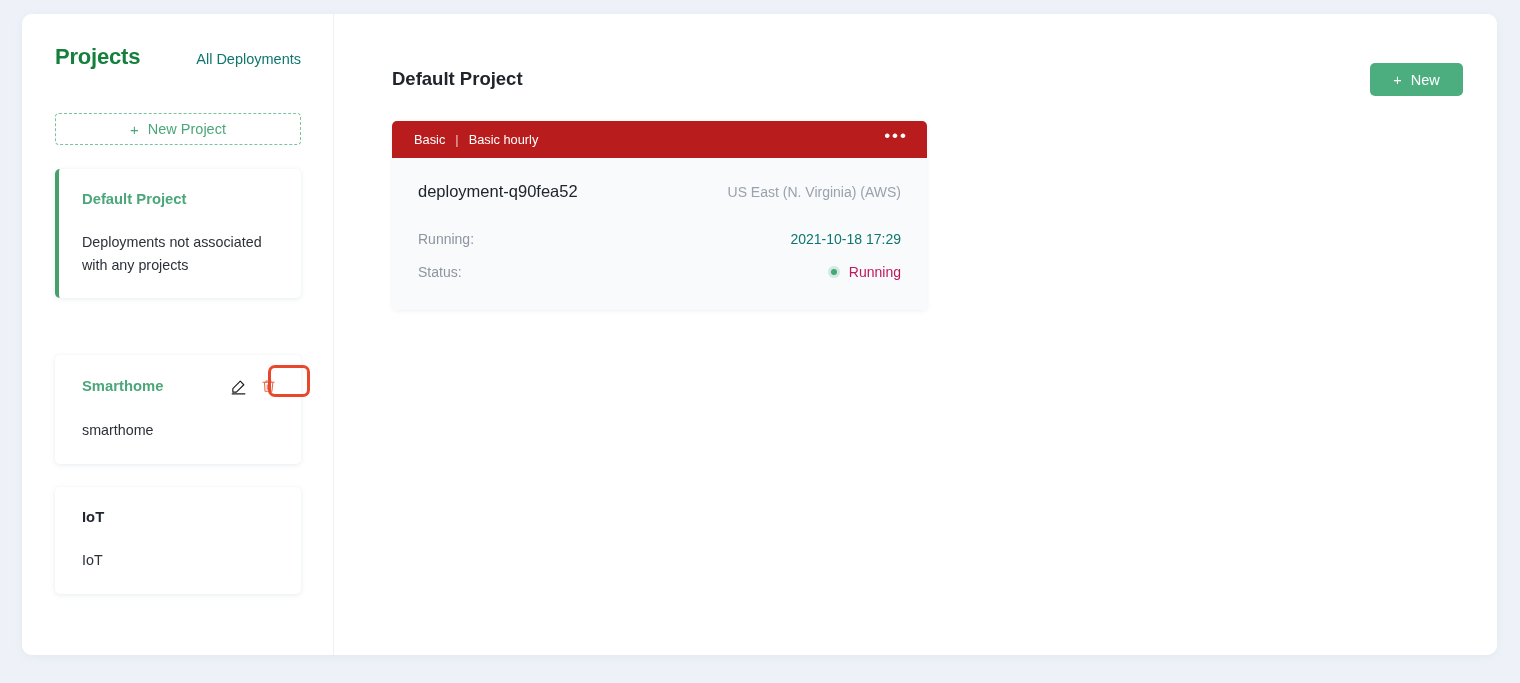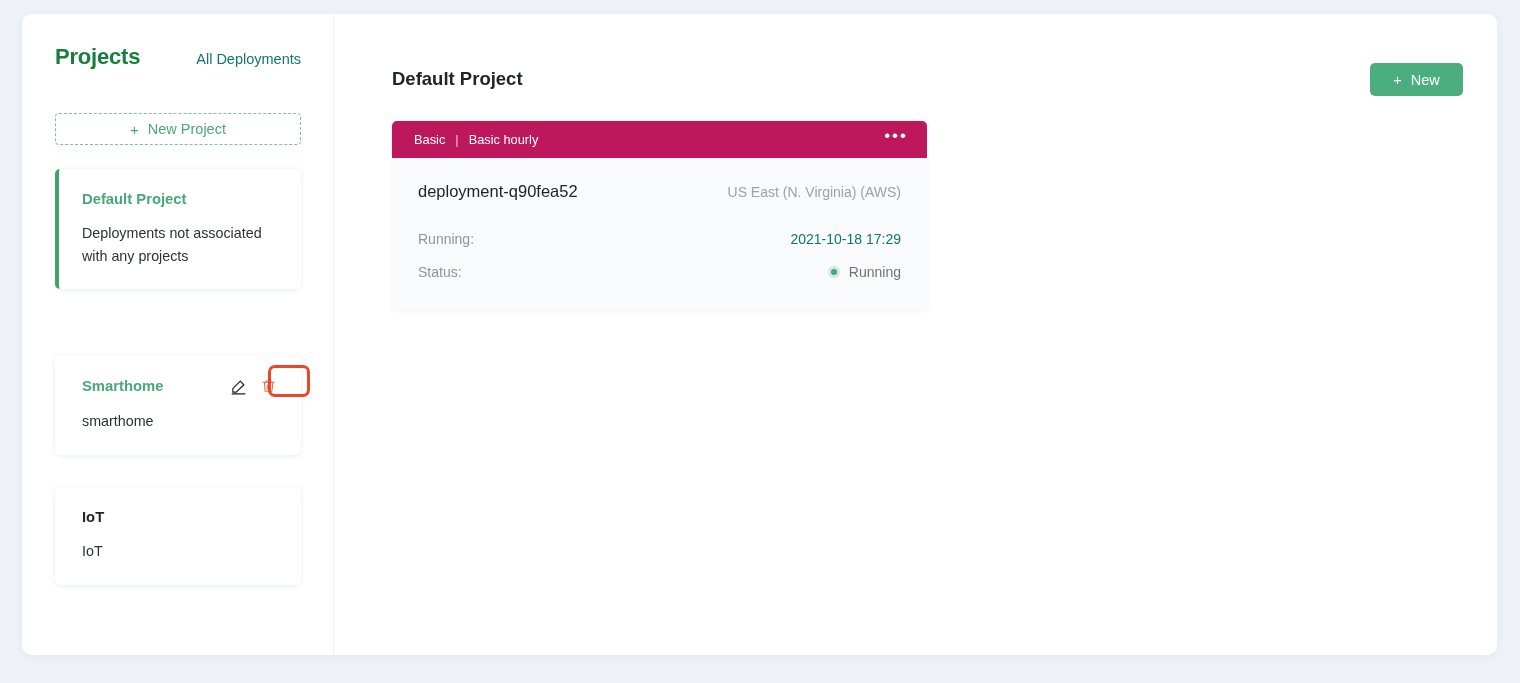--- a/index.html
+++ b/index.html
@@ -102,21 +102,21 @@
   }
 
   .project-name {
     font-size: 14.8px;
     font-weight: bold;
     color: #22272f;
   }
   .project-name.accent { color: #4ba77a; }
 
   .project-desc {
-    margin-top: 13px;
+    margin-top: 22px;
     font-size: 14.3px;
     color: #2c3138;
     line-height: 22.5px;
   }
 
   .card-actions {
     display: flex;
     align-items: center;
     gap: 8px;
   }
@@ -185,21 +185,21 @@
     left: 57px;
     top: 107px;
     width: 535px;
     border-radius: 5px;
     overflow: hidden;
     box-shadow: 0 1px 4px rgba(90, 110, 150, 0.10);
   }
 
   .deployment-head {
     height: 37px;
-    background: #be185d;
+    background: #b91c1c;
     display: flex;
     align-items: center;
     padding: 0 19px 0 22px;
     justify-content: space-between;
   }
 
   .plan-info {
     display: flex;
     align-items: center;
     gap: 10px;
@@ -239,21 +239,21 @@
     height: 33px;
   }
 
   .dep-label { font-size: 14px; color: #8e959f; }
   .dep-value { font-size: 14px; color: #0f766e; text-align: right; }
 
   .status-value {
     display: flex;
     align-items: center;
     gap: 9px;
-    color: #737373;
+    color: #be185d;
     font-size: 14px;
   }
 
   .status-dot {
     width: 12px;
     height: 12px;
     border-radius: 50%;
     background: rgba(76, 174, 127, 0.22);
     display: flex;
     align-items: center;

